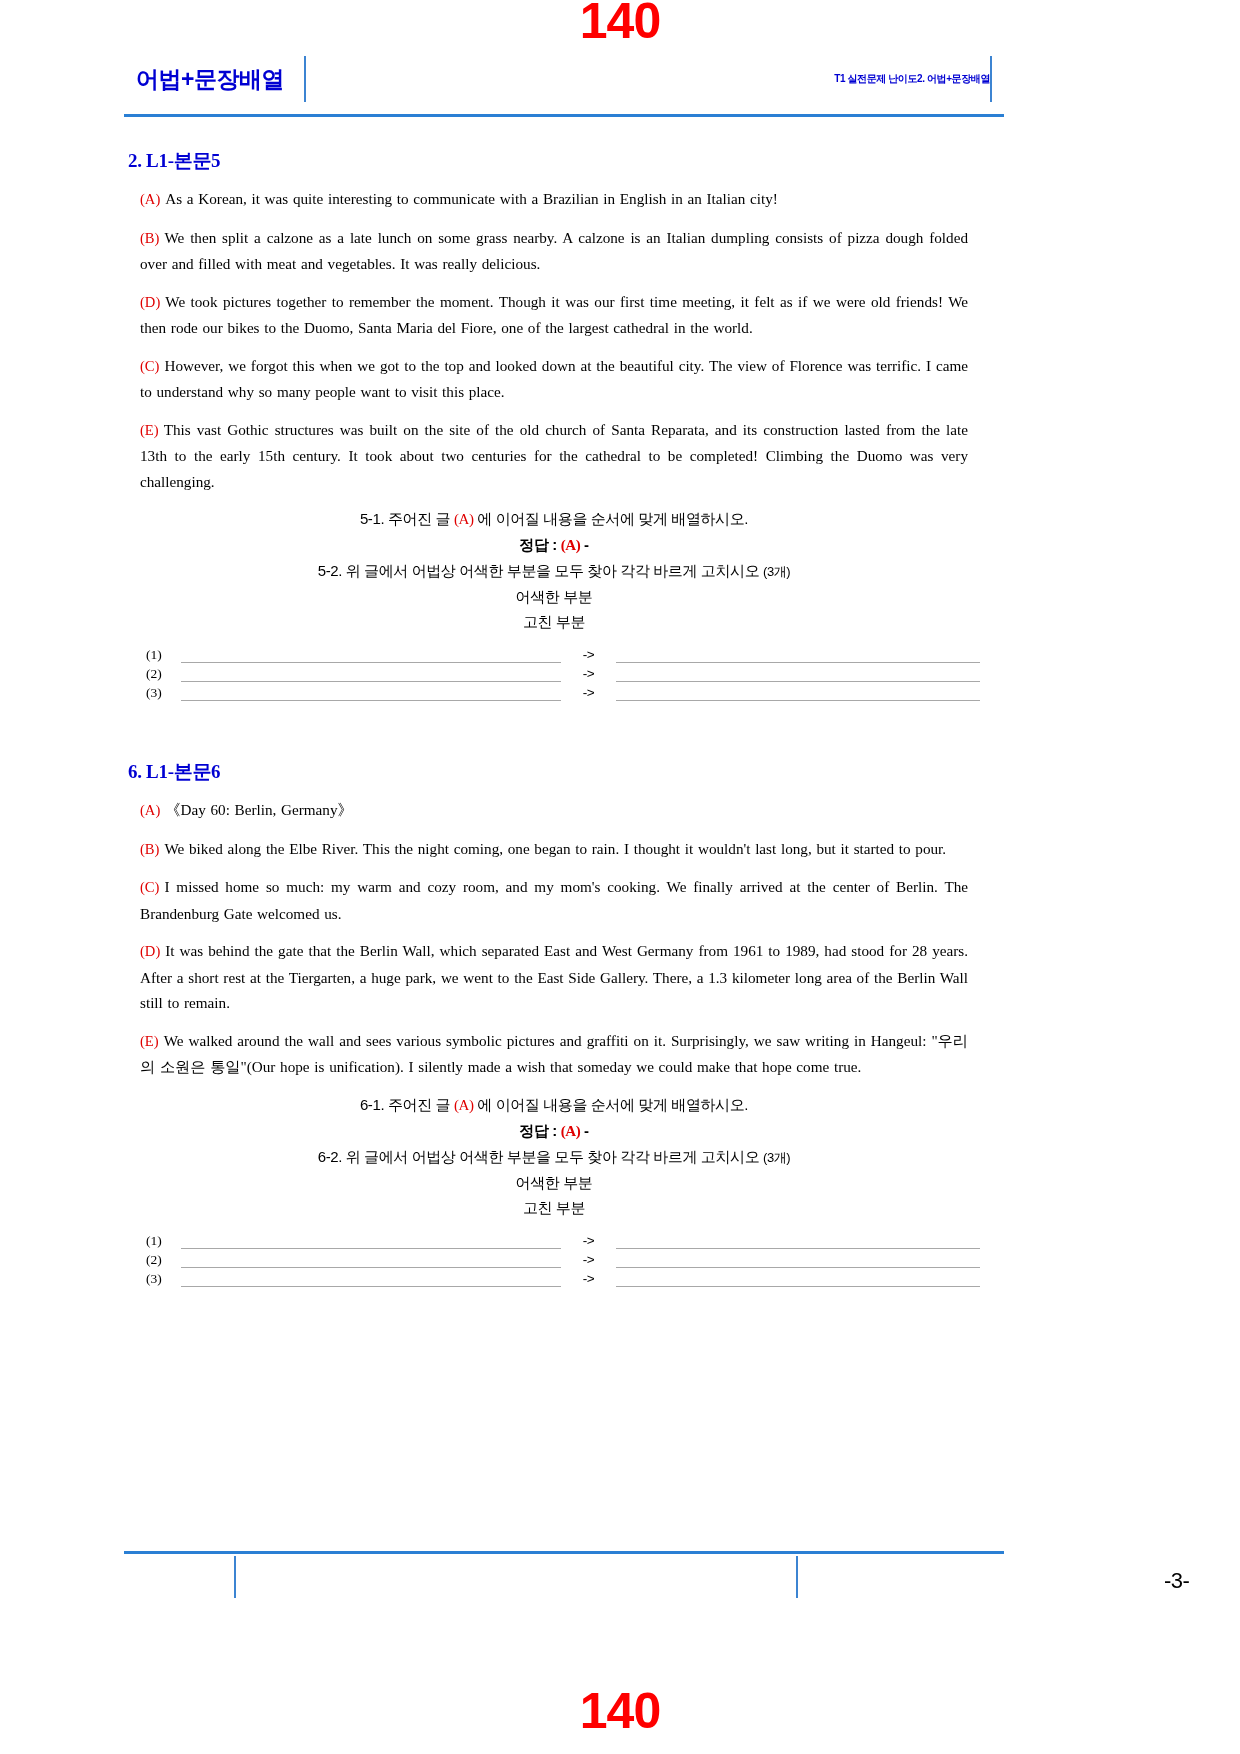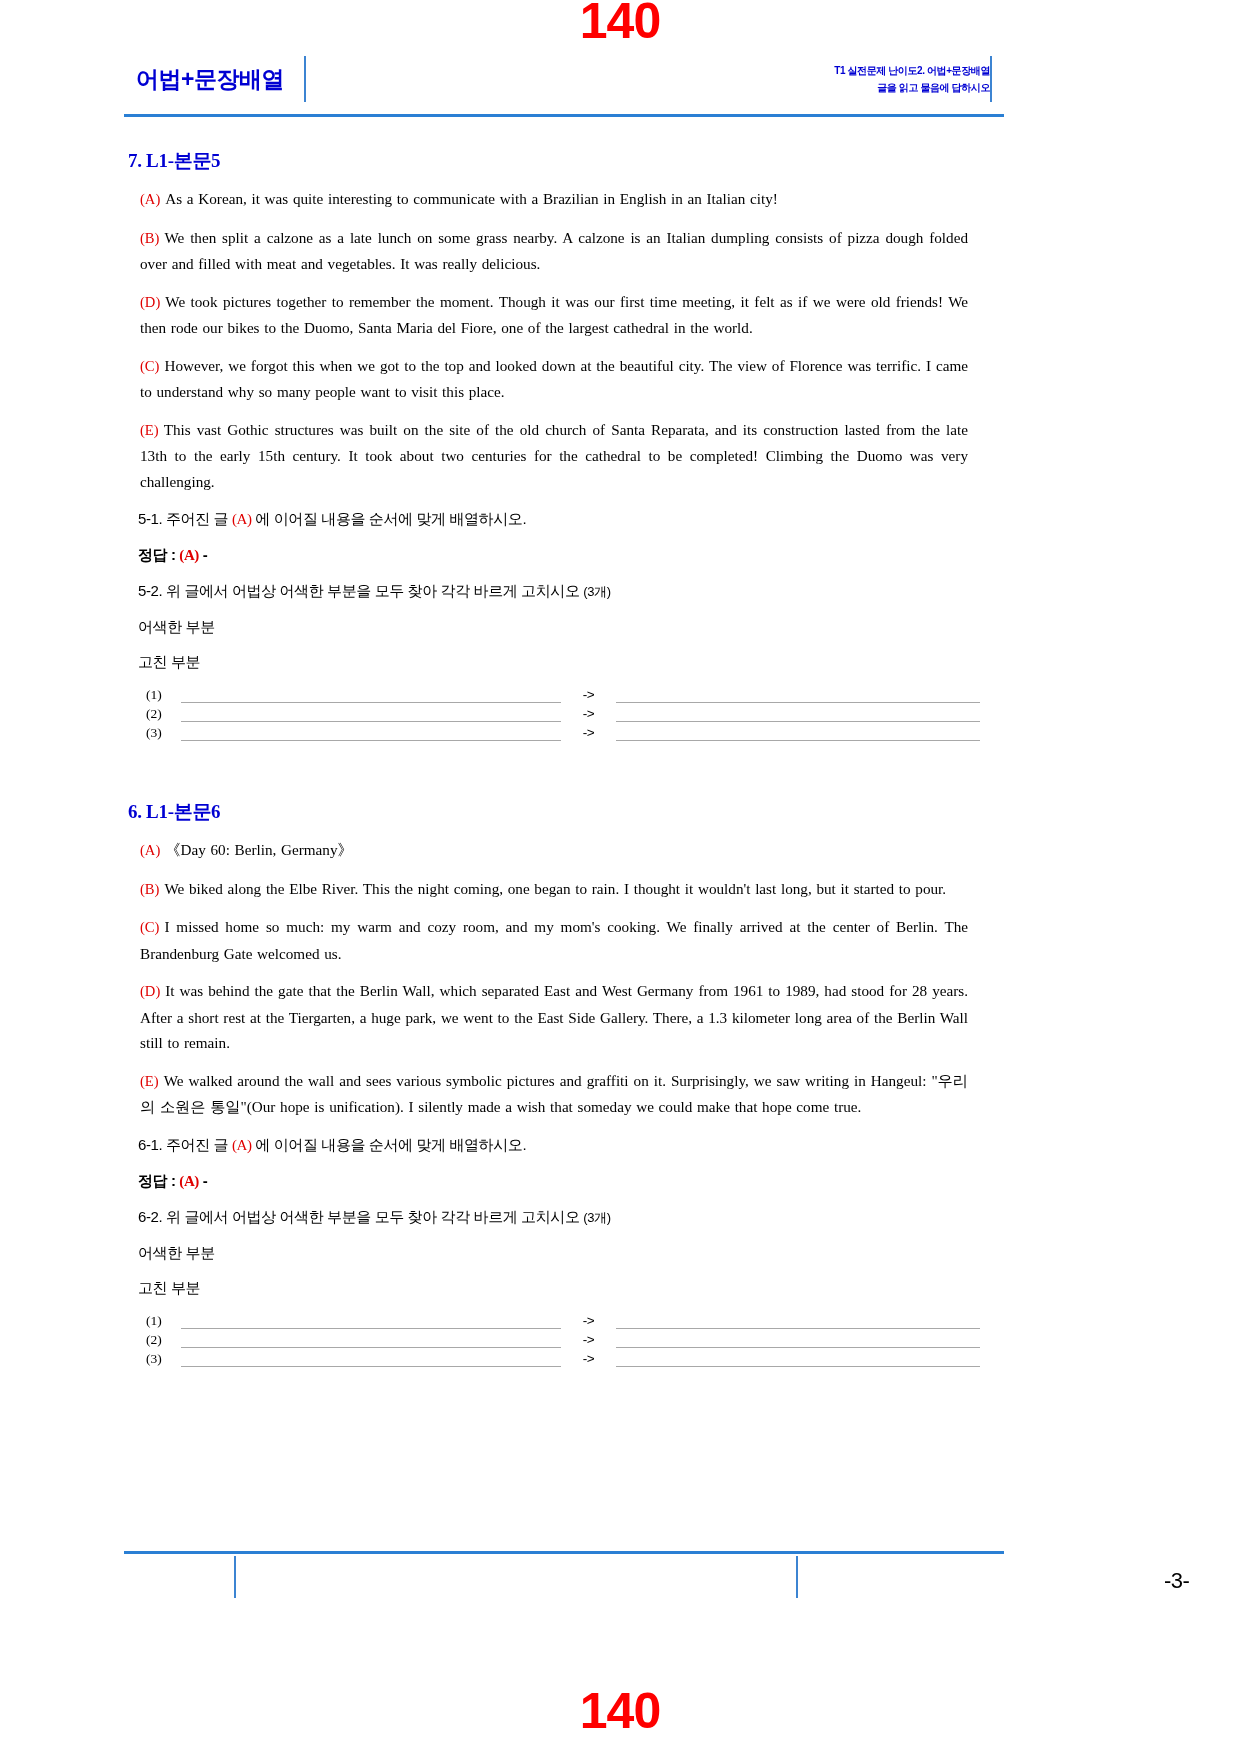--- a/index.html
+++ b/index.html
@@ -102,21 +102,22 @@
     color: #e00000;
     font-size: 14.6px;
     margin-right: 5px;
   }
 
   .k-line {
     font-family: "Liberation Sans", sans-serif;
     font-size: 15px;
     line-height: 25px;
     letter-spacing: -0.4px;
-    margin: 10px;
+    margin: 0;
+    text-align: center;
   }
   .k-line .red { color: #e00000; font-family: "Liberation Serif", serif; }
   .k-line .small { font-size: 13px; }
   .k-answer { font-weight: bold; }
   .k-answer .red { font-weight: bold; }
 
   
   .blank-rows {
     margin-top: 10px;
     margin-left: 12px;
@@ -195,30 +196,29 @@
 </head>
 <body>
 
 <div class="page-number-top">140</div>
 
 <div class="header">
   <div class="header-left">어법+문장배열</div>
   <div class="header-divider"></div>
   <div class="header-center">
     <div>T1 실전문제 난이도2. 어법+문장배열</div>
-    <div>글을 읽고 물음에 답하시오</div>
   </div>
   <div class="header-divider-right"></div>
 </div>
 <div class="header-rule"></div>
 
 <div class="content">
 
   <div>
-    <div class="q-title">7. L1-본문5</div>
+    <div class="q-title">2. L1-본문5</div>
 
     <p class="para"><span class="lbl">(A)</span><span>As a Korean, it was quite interesting to communicate with a Brazilian in English in an Italian city!</span></p>
     <p class="para"><span class="lbl">(B)</span><span>We then split a calzone as a late lunch on some grass nearby.  A calzone is an Italian dumpling consists of pizza dough folded over and filled with meat and vegetables.  It was really delicious.</span></p>
     <p class="para"><span class="lbl">(D)</span><span>We took pictures together to remember the moment.  Though it was our first time meeting, it felt as if we were old friends!  We then rode our bikes to the Duomo, Santa Maria del Fiore, one of the largest cathedral in the world.</span></p>
     <p class="para"><span class="lbl">(C)</span><span>However, we forgot this when we got to the top and looked down at the beautiful city.  The view of Florence was terrific.  I came to understand why so many people want to visit this place.</span></p>
     <p class="para"><span class="lbl">(E)</span><span>This vast Gothic structures was built on the site of the old church of Santa Reparata, and its construction lasted from the late 13th to the early 15th century.  It took about two centuries for the cathedral to be completed!  Climbing the Duomo was very challenging.</span></p>
 
     <p class="k-line"><span>5-1. 주어진 글 </span><span class="red">(A)</span><span> 에 이어질 내용을 순서에 맞게 배열하시오.</span></p>
 
     <p class="k-line k-answer"><span>정답 : </span><span class="red">(A)</span><span> -</span></p>

